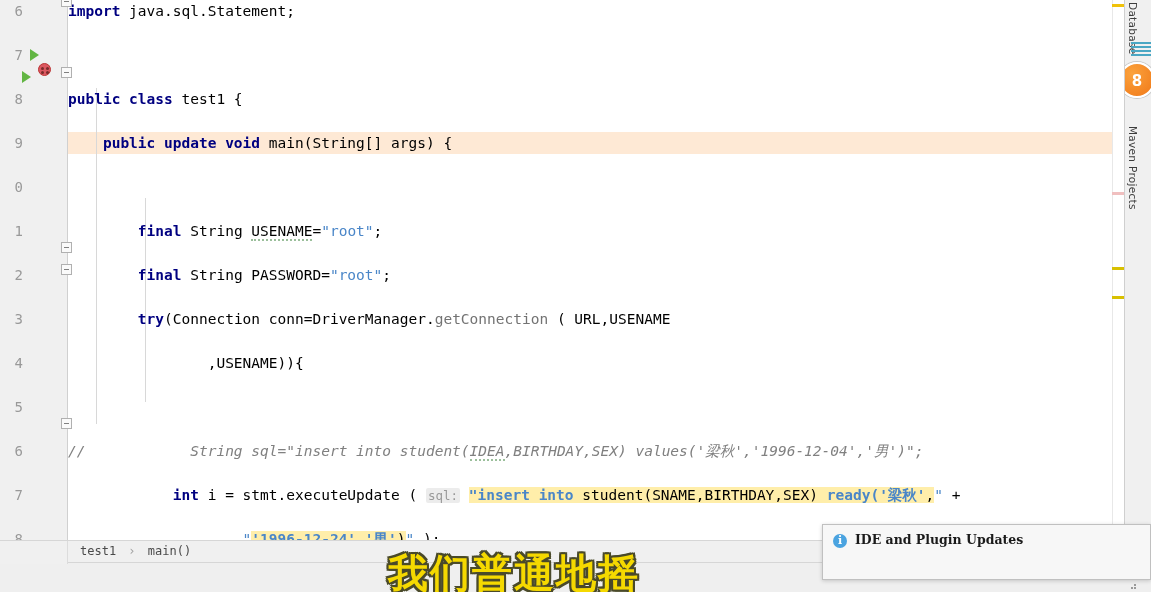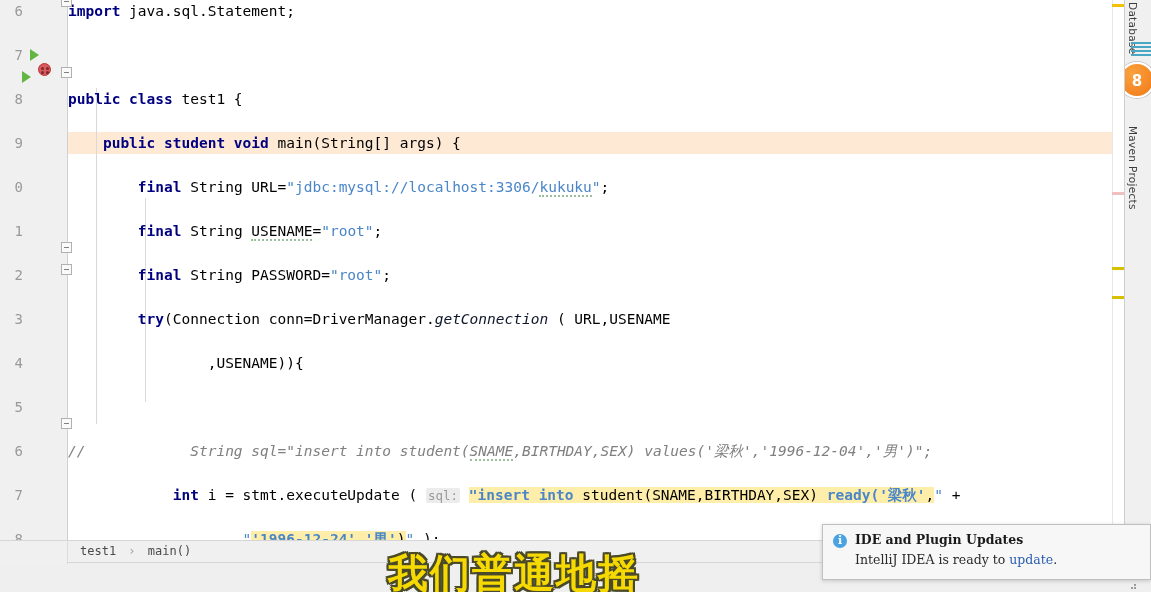--- a/index.html
+++ b/index.html
@@ -152,21 +152,21 @@
     font-family: "DejaVu Sans Mono", monospace;
     font-size: 14.5px;
     color: #000000;
     z-index: 2;
     white-space: pre;
   }
 
   .kw      { color: #000080; font-weight: bold; }
   .strb    { color: #4a86c8; }
   .cmt     { color: #808080; font-style: italic; }
-  .statf   { color: #0f172a; font-style: italic; }
+  .statf   { color: #737373; }
   .hint    { color: #999999; background: #ececec; font-size: 12.5px; border-radius: 2px; padding: 0 2px; }
   .mark    { background: #ffeeaa; }
   .wavy    { border-bottom: 2px dotted #9bbf9b; }
 
   
   .stripe {
     position: absolute;
     right: 27px; top: 0;
     width: 12px; height: 540px;
     background: #ffffff;
@@ -381,27 +381,26 @@
 
       <div class="row" style="top:44px">
         <div class="row-bg"></div>
         <div class="gutter">8</div>
         <div class="code"><span class="kw">public class</span> test1 {</div>
       </div>
 
       <div class="row hl-orange" style="top:66px">
         <div class="row-bg"></div>
         <div class="gutter">9</div>
-        <div class="code">    <span class="kw">public student void</span> main(String[] args) {</div>
+        <div class="code">    <span class="kw">public update void</span> main(String[] args) {</div>
       </div>
 
       <div class="row" style="top:88px">
         <div class="row-bg"></div>
         <div class="gutter">0</div>
-        <div class="code">        <span class="kw">final</span> String URL=<span class="strb">"jdbc:mysql://localhost:3306/</span><span class="strb wavy">kukuku</span><span class="strb">"</span>;</div>
       </div>
 
       <div class="row" style="top:110px">
         <div class="row-bg"></div>
         <div class="gutter">1</div>
         <div class="code">        <span class="kw">final</span> String <span class="wavy">USENAME</span>=<span class="strb">"root"</span>;</div>
       </div>
 
       <div class="row" style="top:132px">
         <div class="row-bg"></div>
@@ -422,21 +421,21 @@
       </div>
 
       <div class="row" style="top:198px">
         <div class="row-bg"></div>
         <div class="gutter">5</div>
       </div>
 
       <div class="row" style="top:220px">
         <div class="row-bg"></div>
         <div class="gutter">6</div>
-        <div class="code"><span class="cmt">//            String sql=</span><span class="cmt">"insert into student(</span><span class="cmt wavy">SNAME</span><span class="cmt">,BIRTHDAY,SEX) values('梁秋','1996-12-04','男')"</span><span class="cmt">;</span></div>
+        <div class="code"><span class="cmt">//            String sql=</span><span class="cmt">"insert into student(</span><span class="cmt wavy">IDEA</span><span class="cmt">,BIRTHDAY,SEX) values('梁秋','1996-12-04','男')"</span><span class="cmt">;</span></div>
       </div>
 
       <div class="row" style="top:242px">
         <div class="row-bg"></div>
         <div class="gutter">7</div>
         <div class="code">            <span class="kw">int</span> i = stmt.executeUpdate ( <span class="hint">sql:</span> <span class="mark"><span class="strb" style="font-weight:bold">"insert into</span> student(SNAME,BIRTHDAY,SEX) <span class="strb" style="font-weight:bold">ready(</span><span class="strb" style="font-weight:bold">'梁秋'</span>,</span><span class="strb">"</span> +</div>
       </div>
 
       <div class="row" style="top:264px">
         <div class="row-bg"></div>
@@ -506,21 +505,20 @@
       <span class="sep">›</span>
       <span>main()</span>
     </div>
   </div>
 
   <div class="status-strip"></div>
 
   <div class="balloon">
     <div class="info-icon">i</div>
     <div class="b-title">IDE and Plugin Updates</div>
-    <div class="b-body"><span>IntelliJ IDEA is ready to </span><a class="b-link" href="#">update</a><span>.</span></div>
   </div>
 
   <div class="overlay-text">我们普通地摇</div>
 
 
   <svg class="grip" viewBox="0 0 10 10">
     <rect x="7" y="7" width="2" height="2" fill="#9a9a9a"></rect>
     <rect x="4" y="7" width="2" height="2" fill="#9a9a9a"></rect>
     <rect x="7" y="4" width="2" height="2" fill="#9a9a9a"></rect>
   </svg>

